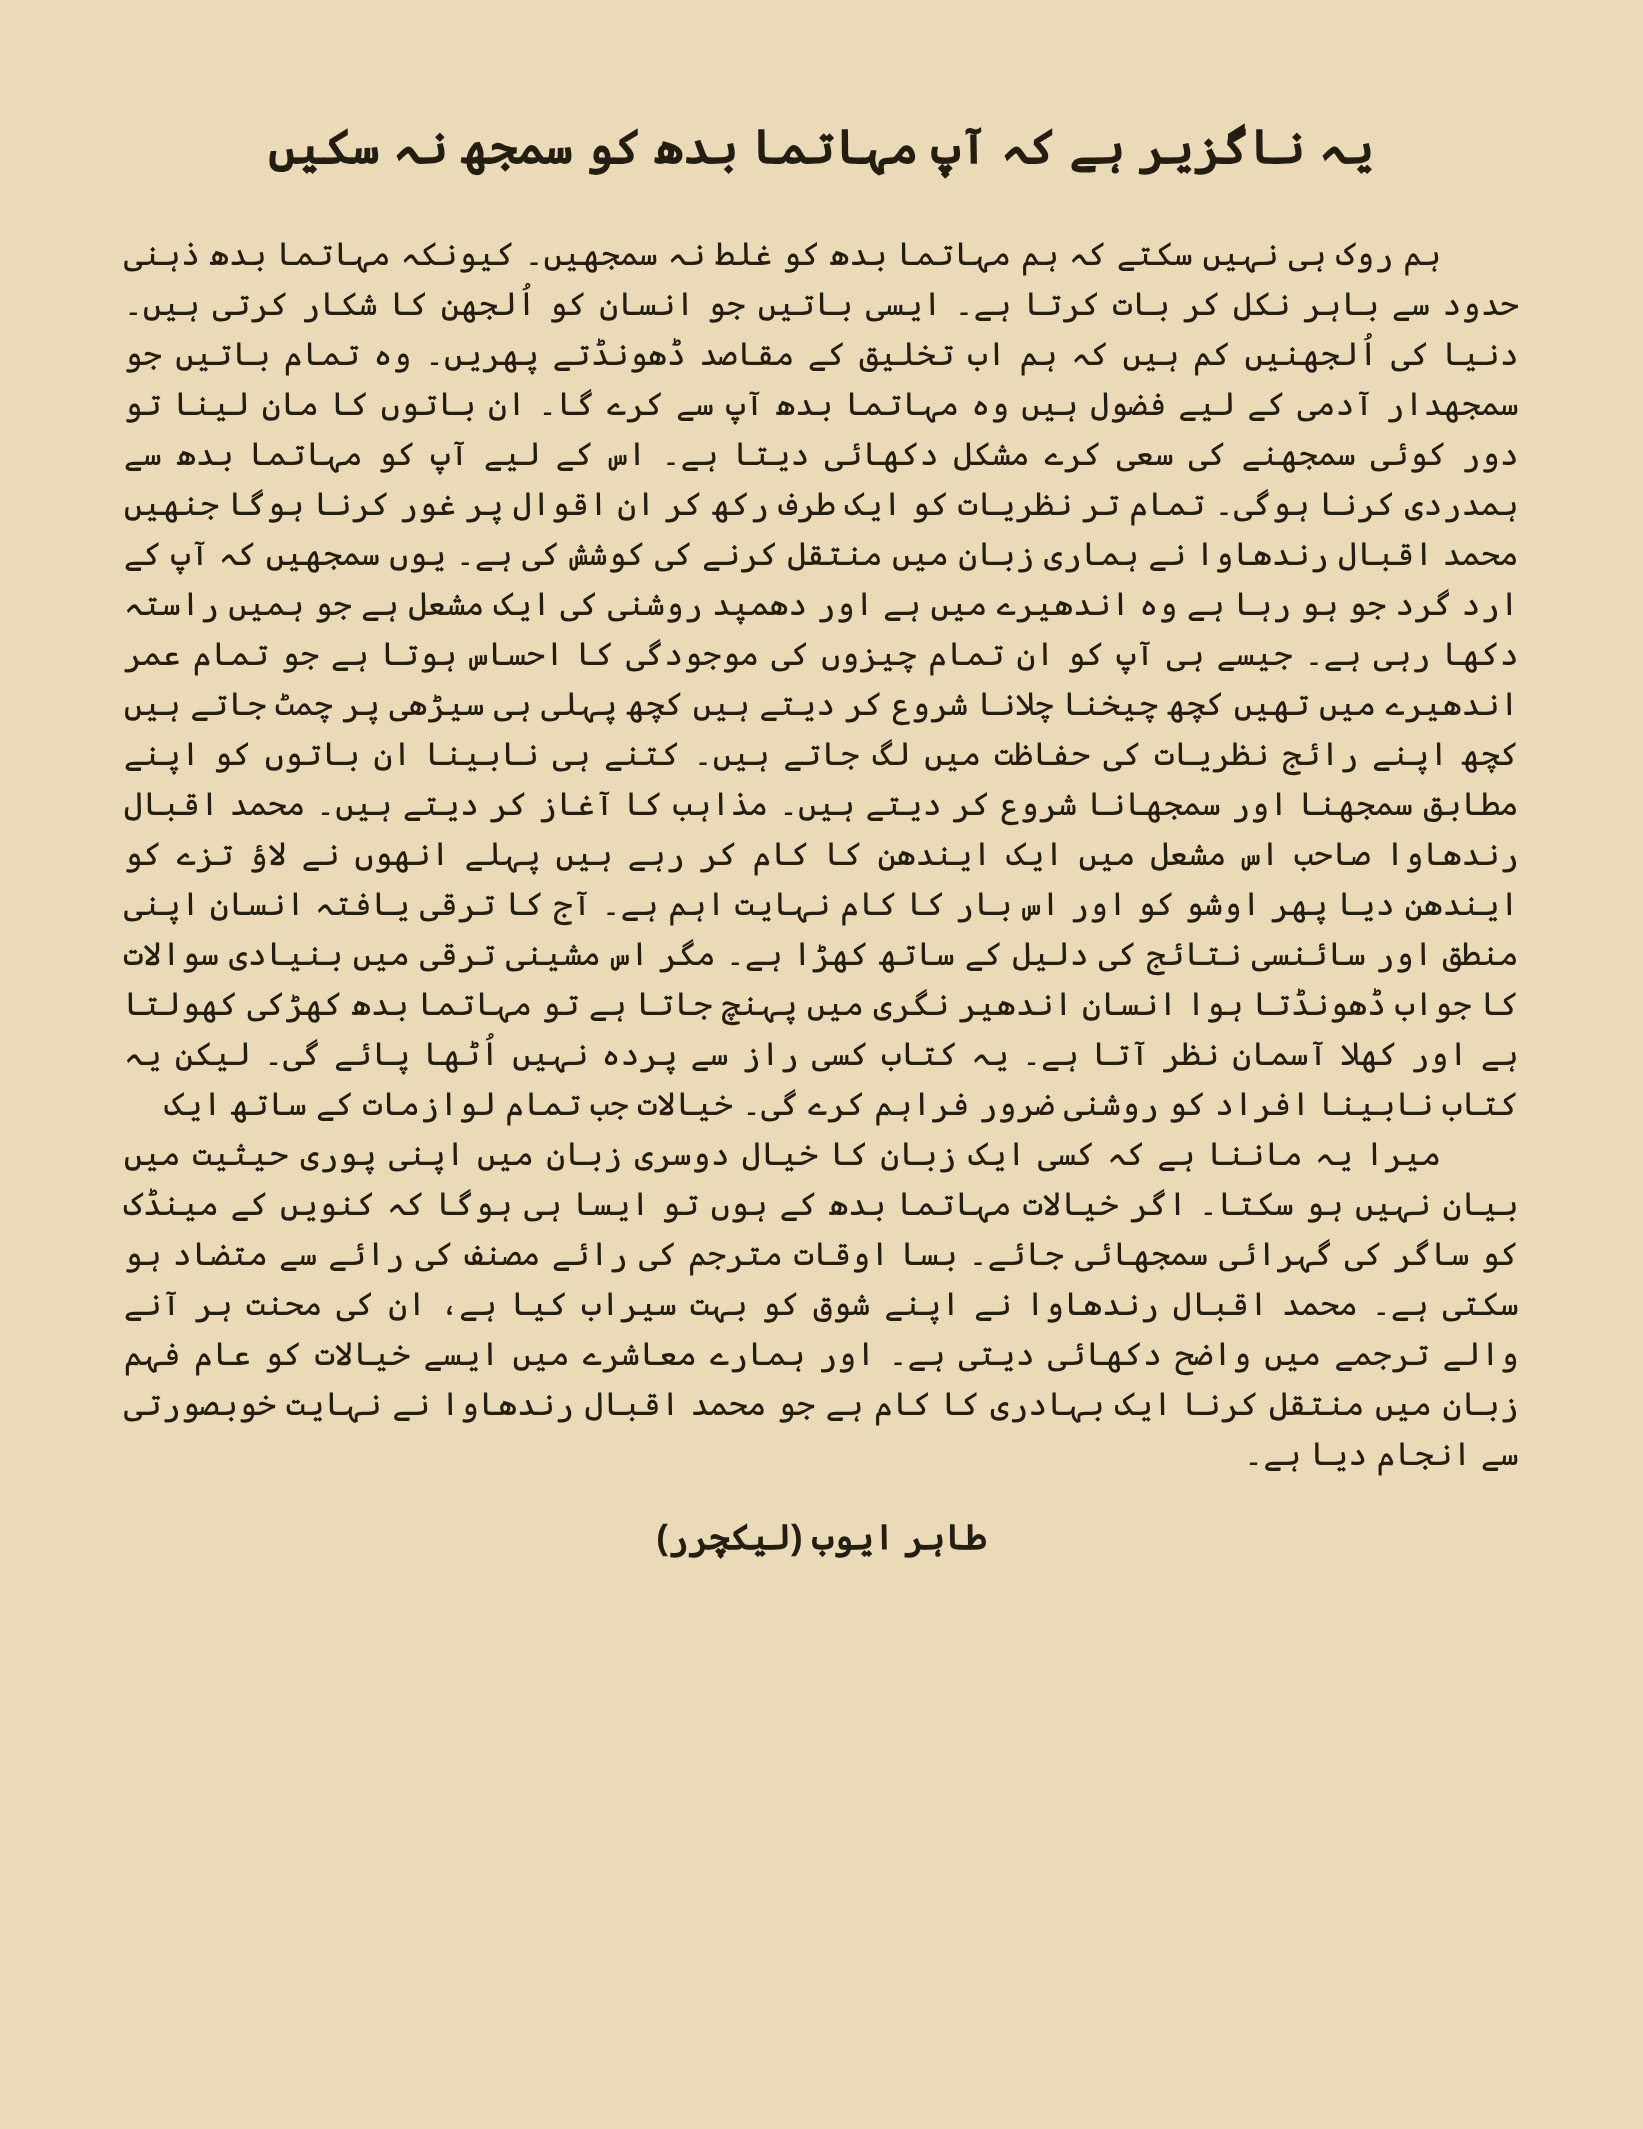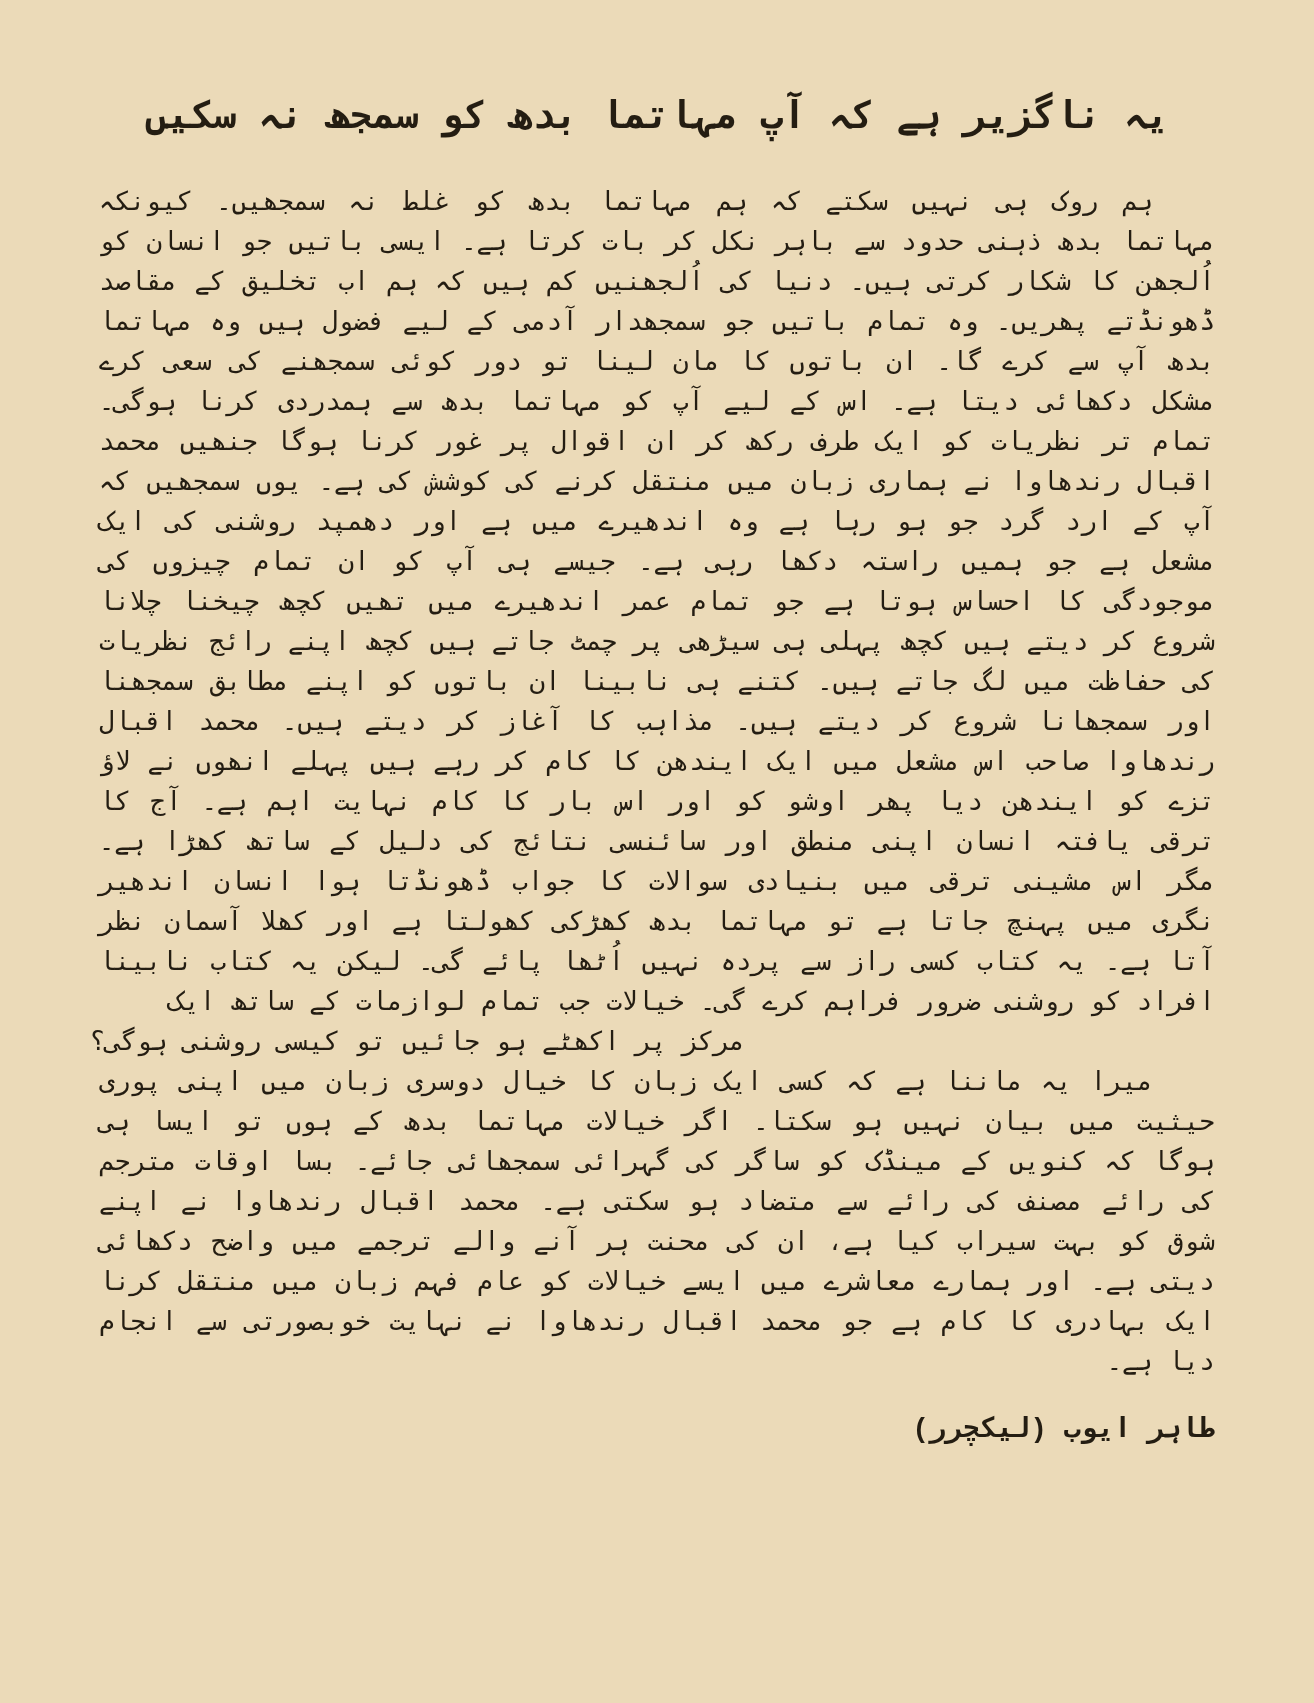--- a/index.html
+++ b/index.html
@@ -8,21 +8,21 @@
     background: #d8c9a8;
   }
   .page {
     position: relative;
     width: 1314px;
     height: 1703px;
     margin: 0 auto;
     background: #ebdab8;
     overflow: hidden;
     direction: rtl;
-    font-family: Liberation Mono, monospace;
+    font-family: Liberation Sans, sans-serif;
     color: #241d12;
   }
   .content {
     width: 1116px;
     margin: 0 auto;
     padding-top: 88px;
   }
   .title {
     text-align: center;
     font-size: 38px;
@@ -52,37 +52,36 @@
   .closing-line {
     margin: 0 470px 0 0; 
     white-space: nowrap;
     text-align: right;
     text-indent: 0;
   }
   .signature {
     margin-top: 26px;
     font-size: 28px;
     font-weight: bold;
-    text-align: right;
+    text-align: center;
     line-height: 1.5;
   }
 </style>
 </head>
 <body>
 
 <div class="page">
   <div class="content">
 
     <h1 class="title">یہ ناگزیر ہے کہ آپ مہاتما بدھ کو سمجھ نہ سکیں</h1>
 
 
     <div class="body-text">
       <p class="para">ہم روک ہی نہیں سکتے کہ ہم مہاتما بدھ کو غلط نہ سمجھیں۔ کیونکہ مہاتما بدھ ذہنی حدود سے باہر نکل کر بات کرتا ہے۔ ایسی باتیں جو انسان کو اُلجھن کا شکار کرتی ہیں۔ دنیا کی اُلجھنیں کم ہیں کہ ہم اب تخلیق کے مقاصد ڈھونڈتے پھریں۔ وہ تمام باتیں جو سمجھدار آدمی کے لیے فضول ہیں وہ مہاتما بدھ آپ سے کرے گا۔ ان باتوں کا مان لینا تو دور کوئی سمجھنے کی سعی کرے مشکل دکھائی دیتا ہے۔ اس کے لیے آپ کو مہاتما بدھ سے ہمدردی کرنا ہوگی۔ تمام تر نظریات کو ایک طرف رکھ کر ان اقوال پر غور کرنا ہوگا جنھیں محمد اقبال رندھاوا نے ہماری زبان میں منتقل کرنے کی کوشش کی ہے۔ یوں سمجھیں کہ آپ کے ارد گرد جو ہو رہا ہے وہ اندھیرے میں ہے اور دھمپد روشنی کی ایک مشعل ہے جو ہمیں راستہ دکھا رہی ہے۔ جیسے ہی آپ کو ان تمام چیزوں کی موجودگی کا احساس ہوتا ہے جو تمام عمر اندھیرے میں تھیں کچھ چیخنا چلانا شروع کر دیتے ہیں کچھ پہلی ہی سیڑھی پر چمٹ جاتے ہیں کچھ اپنے رائج نظریات کی حفاظت میں لگ جاتے ہیں۔ کتنے ہی نابینا ان باتوں کو اپنے مطابق سمجھنا اور سمجھانا شروع کر دیتے ہیں۔ مذاہب کا آغاز کر دیتے ہیں۔ محمد اقبال رندھاوا صاحب اس مشعل میں ایک ایندھن کا کام کر رہے ہیں پہلے انھوں نے لاؤ تزے کو ایندھن دیا پھر اوشو کو اور اس بار کا کام نہایت اہم ہے۔ آج کا ترقی یافتہ انسان اپنی منطق اور سائنسی نتائج کی دلیل کے ساتھ کھڑا ہے۔ مگر اس مشینی ترقی میں بنیادی سوالات کا جواب ڈھونڈتا ہوا انسان اندھیر نگری میں پہنچ جاتا ہے تو مہاتما بدھ کھڑکی کھولتا ہے اور کھلا آسمان نظر آتا ہے۔ یہ کتاب کسی راز سے پردہ نہیں اُٹھا پائے گی۔ لیکن یہ کتاب نابینا افراد کو روشنی ضرور فراہم کرے گی۔ خیالات جب تمام لوازمات کے ساتھ ایک</p>
 
-      <p class="para closing-line">مرکز پر اکھٹے ہو جائیں تو کیسی روشنی ہوگی؟</p>
 
       <p class="para">میرا یہ ماننا ہے کہ کسی ایک زبان کا خیال دوسری زبان میں اپنی پوری حیثیت میں بیان نہیں ہو سکتا۔ اگر خیالات مہاتما بدھ کے ہوں تو ایسا ہی ہوگا کہ کنویں کے مینڈک کو ساگر کی گہرائی سمجھائی جائے۔ بسا اوقات مترجم کی رائے مصنف کی رائے سے متضاد ہو سکتی ہے۔ محمد اقبال رندھاوا نے اپنے شوق کو بہت سیراب کیا ہے، ان کی محنت ہر آنے والے ترجمے میں واضح دکھائی دیتی ہے۔ اور ہمارے معاشرے میں ایسے خیالات کو عام فہم زبان میں منتقل کرنا ایک بہادری کا کام ہے جو محمد اقبال رندھاوا نے نہایت خوبصورتی سے انجام دیا ہے۔</p>
     </div>
 
     <div class="signature">طاہر ایوب (لیکچرر)</div>
 
   </div>
 </div>
 
 </body></html>

